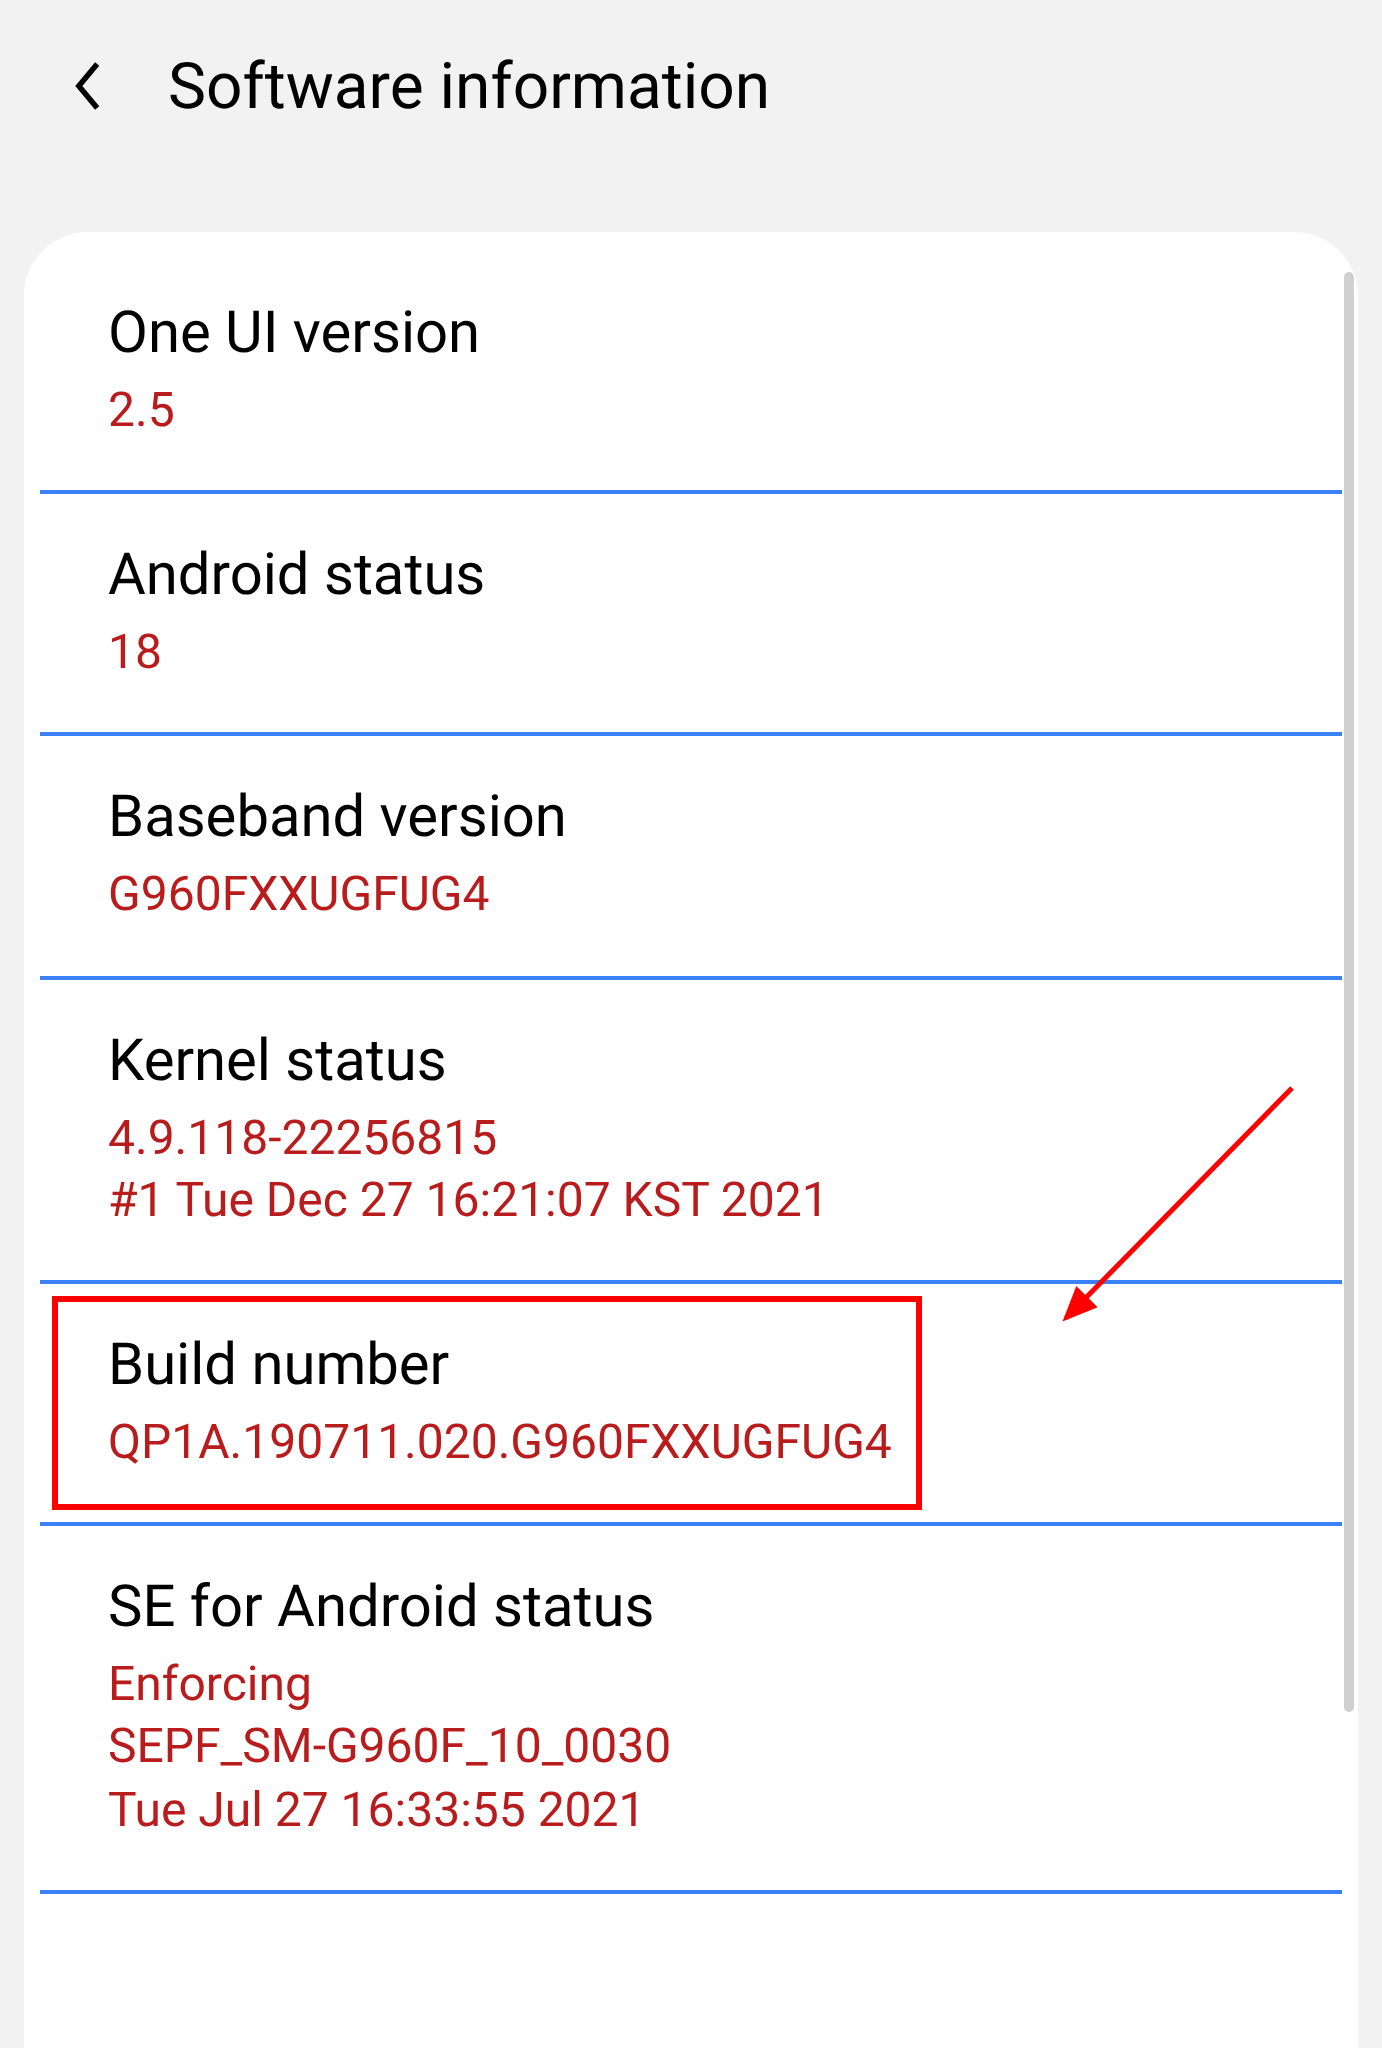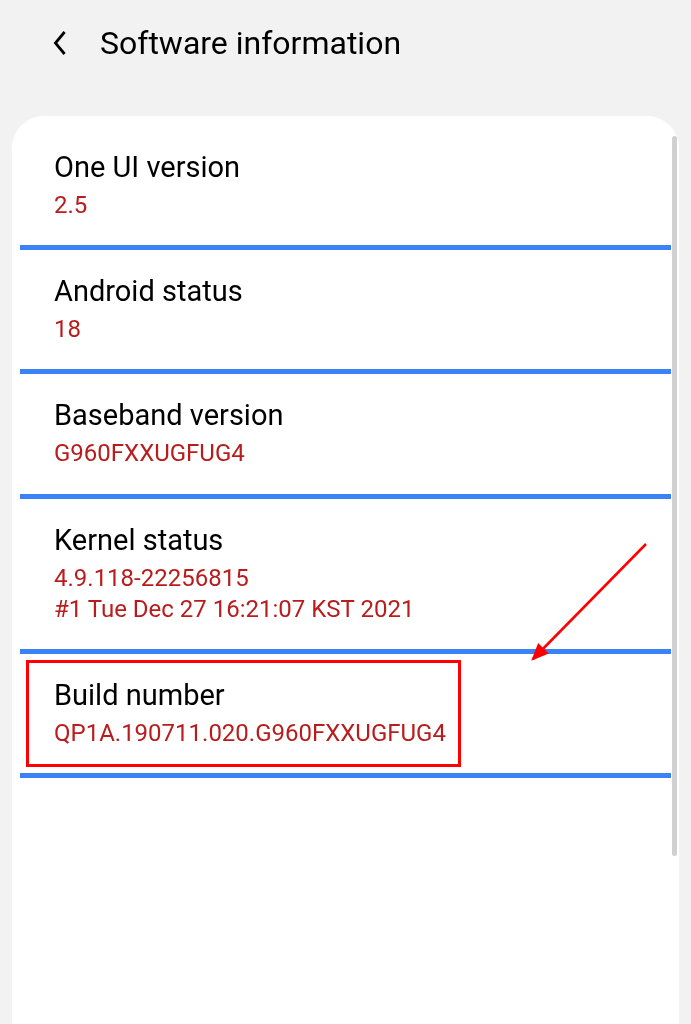--- a/index.html
+++ b/index.html
@@ -11,21 +11,21 @@
       font-family: -apple-system, BlinkMacSystemFont, 'Segoe UI', Roboto, sans-serif;
       background: #f2f2f2;
       width: 691px;
       height: 1024px;
       overflow: hidden;
       position: relative;
     }
     .header {
       display: flex;
       align-items: center;
-      padding: 24px 20px;
+      padding: 24px 4px;
       background: #f2f2f2;
     }
     .back-icon {
       width: 32px;
       height: 32px;
       display: flex;
       align-items: center;
       justify-content: center;
       margin-right: 24px;
       margin-left: 24px;
@@ -51,21 +51,21 @@
       position: absolute;
       right: 2px;
       top: 20px;
       width: 5px;
       height: 720px;
       background: #d0d0d0;
       border-radius: 3px;
     }
     .list-item {
       padding: 24px 34px 24px 34px;
-      border-bottom: 5px solid #3b82f6;
+      border-bottom: 2px solid #3b82f6;
       margin: 0 8px;
     }
     .list-item:last-child {
       border-bottom: none;
     }
     .item-title {
       font-size: 29px;
       font-weight: 400;
       color: #000;
       margin-bottom: 6px;
@@ -147,20 +147,28 @@
   </div>
 
   <div class="list-item highlighted">
     <div class="highlight-box"></div>
     <div class="item-title">Build number</div>
     <div class="item-value">
       <span class="item-value-line">QP1A.190711.020.G960FXXUGFUG4</span>
     </div>
   </div>
 
+  <div class="list-item">
+    <div class="item-title">SE for Android status</div>
+    <div class="item-value">
+      <span class="item-value-line">Enforcing</span>
+      <span class="item-value-line">SEPF_SM-G960F_10_0030</span>
+      <span class="item-value-line">Tue Jul 27 16:33:55 2021</span>
+    </div>
+  </div>
 
   <div class="arrow-annotation">
     <svg viewBox="0 0 130 130">
       <defs>
         <marker id="arrowhead" markerWidth="8" markerHeight="8" refX="6" refY="3" orient="auto">
           <polygon points="0 0, 7 3, 0 6" fill="#ff0000"></polygon>
         </marker>
       </defs>
       <line x1="125" y1="5" x2="12" y2="120" stroke="#ff0000" stroke-width="2.5" marker-end="url(#arrowhead)"></line>
     </svg>

